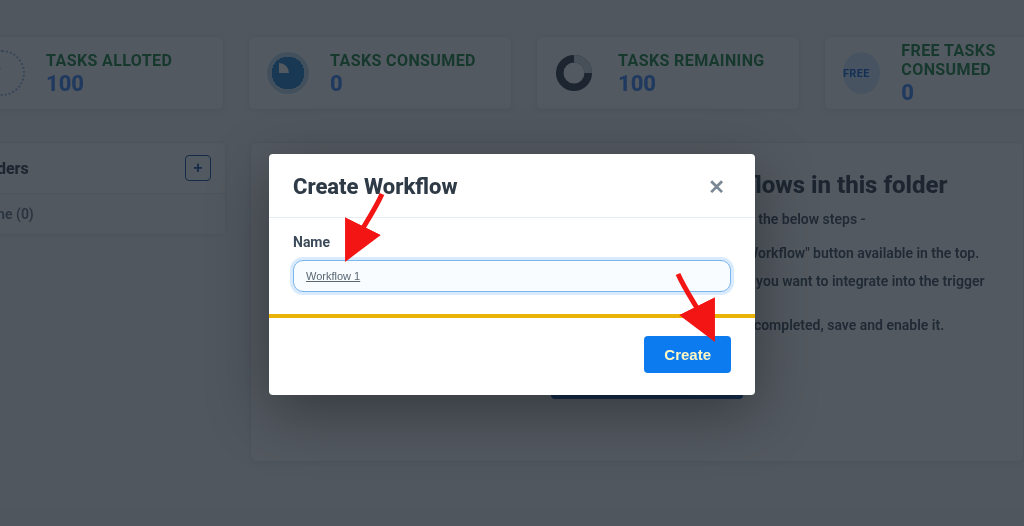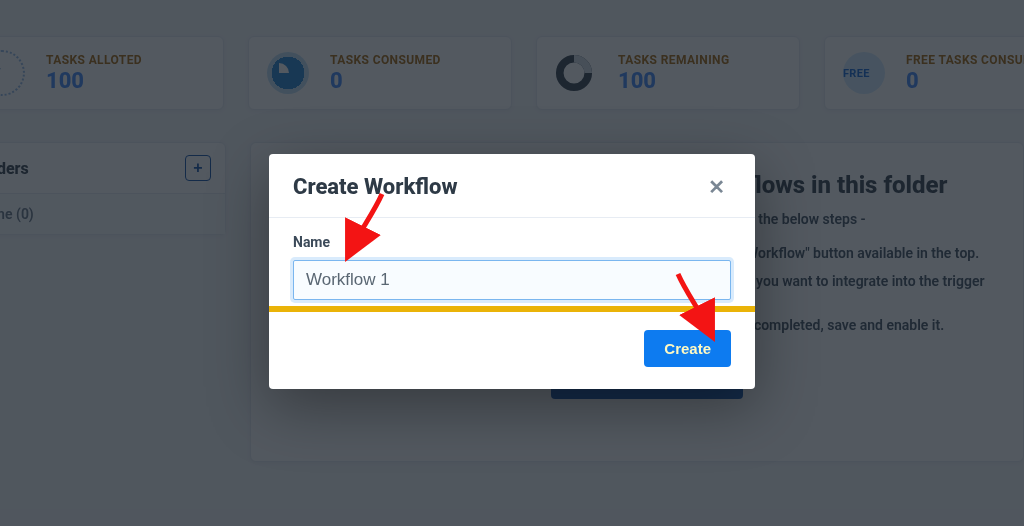--- a/index.html
+++ b/index.html
@@ -11,21 +11,21 @@
   .stat-row{display:flex;gap:24px;padding:36px 0 0 0;margin-left:-40px;}
   .stat-card{flex:0 0 264px;height:74px;background:#fff;border-radius:6px;border:1px solid #e4e8ee;display:flex;align-items:center;padding:0 18px;box-sizing:border-box;box-shadow:0 1px 4px rgba(32,43,55,.06);}
   .stat-card .icon{width:42px;height:42px;margin-right:21px;border-radius:50%;display:flex;align-items:center;justify-content:flex-start;}
   .stat-card .icon.allotted{border:2px dotted #8fb4e2;}
   .stat-card .icon.allotted svg{width:24px;height:24px;stroke:#4a7fc1;fill:none;}
   .stat-card .icon.consumed{background:radial-gradient(circle,#1e7fcf 0 55%,#bcdcf4 55% 100%);}
   .stat-card .icon.consumed svg{width:24px;height:24px;fill:#fff;}
   .stat-card .icon.remaining svg{width:38px;height:38px;}
   .stat-card .icon.free{background:#cfe8ff;}
   .stat-card .icon.free span{font-size:11px;font-weight:700;color:#0d63d3;letter-spacing:.3px;}
-  .stat-label{font-size:12px;font-weight:700;color:#a16207;letter-spacing:.4px;text-transform:uppercase;}
+  .stat-label{font-size:16px;font-weight:700;color:#15803d;letter-spacing:.4px;text-transform:uppercase;}
   .stat-value{font-size:22px;font-weight:800;color:#3b82f6;line-height:1.05;margin-top:2px;}
 
   .lower{display:flex;margin-top:32px;margin-left:-40px;gap:24px;align-items:flex-start;}
 
   .folders-panel{flex:0 0 264px;background:#fff;border-radius:6px;border:1px solid #e4e8ee;box-shadow:0 1px 4px rgba(32,43,55,.06);}
   .folders-header{display:flex;justify-content:space-between;align-items:center;padding:12px 14px;border-bottom:1px solid #e4e8ee;}
   .folders-header h4{margin:0;font-size:16px;font-weight:800;color:#2e3a46;}
   .add-btn{width:26px;height:26px;border:1.5px solid #0d4ea8;border-radius:4px;background:#fff;color:#0d4ea8;font-size:16px;font-weight:800;line-height:22px;text-align:center;cursor:pointer;}
   .folder-item{padding:12px 14px;font-size:14px;font-weight:600;color:#606f7f;background:#f7f9fc;}
 
@@ -40,23 +40,23 @@
   .cta .plus::before,.cta .plus::after{content:"";position:absolute;background:#fff;}
   .cta .plus::before{left:3px;right:3px;top:50%;height:2px;margin-top:-1px;}
   .cta .plus::after{top:3px;bottom:3px;left:50%;width:2px;margin-left:-1px;}
 
   
   .overlay{position:absolute;inset:0;background:rgba(23,31,40,.74);}
   .modal{position:absolute;left:269px;top:154px;width:486px;background:#fff;border-radius:4px;box-shadow:0 18px 60px rgba(0,0,0,.35);}
   .modal-head{display:flex;justify-content:space-between;align-items:center;padding:20px 24px 18px 24px;border-bottom:1px solid #e7ecf3;}
   .modal-head h3{margin:0;font-size:22px;font-weight:800;color:#2e3a46;}
   .close{font-size:20px;color:#7a8794;background:none;border:none;cursor:pointer;font-weight:700;line-height:1;}
-  .modal-body{padding:16px 24px 6px 24px;border-bottom:6px solid #eab308;}
+  .modal-body{padding:16px 24px 22px 24px;border-bottom:4px solid #eab308;}
   .field-label{font-size:14px;font-weight:700;color:#3c4a59;margin-bottom:10px;display:block;}
-  .field-input{width:100%;box-sizing:border-box;border:1px solid #7ab6ef;border-radius:2px;padding:9px 12px;font-size:17px;color:#5a6773;background:#f8fcff;outline:none;box-shadow:0 0 0 3px rgba(44,143,238,.18);}
+  .field-input{width:100%;box-sizing:border-box;border:1px solid #7ab6ef;border-radius:10px;padding:9px 12px;font-size:11px;color:#5a6773;background:#f8fcff;outline:none;box-shadow:0 0 0 3px rgba(44,143,238,.18);text-decoration:underline;}
   .modal-foot{display:flex;justify-content:flex-end;padding:18px 24px 22px 24px;}
   .create-btn{background:#0d7bf0;color:#fef9c3;border:none;border-radius:4px;padding:10px 20px;font-size:15px;font-weight:700;cursor:pointer;}
 
   
   .arrow{position:absolute;pointer-events:none;}
   .arrow svg{overflow:visible;}
 </style>
 </head>
 <body>
 

